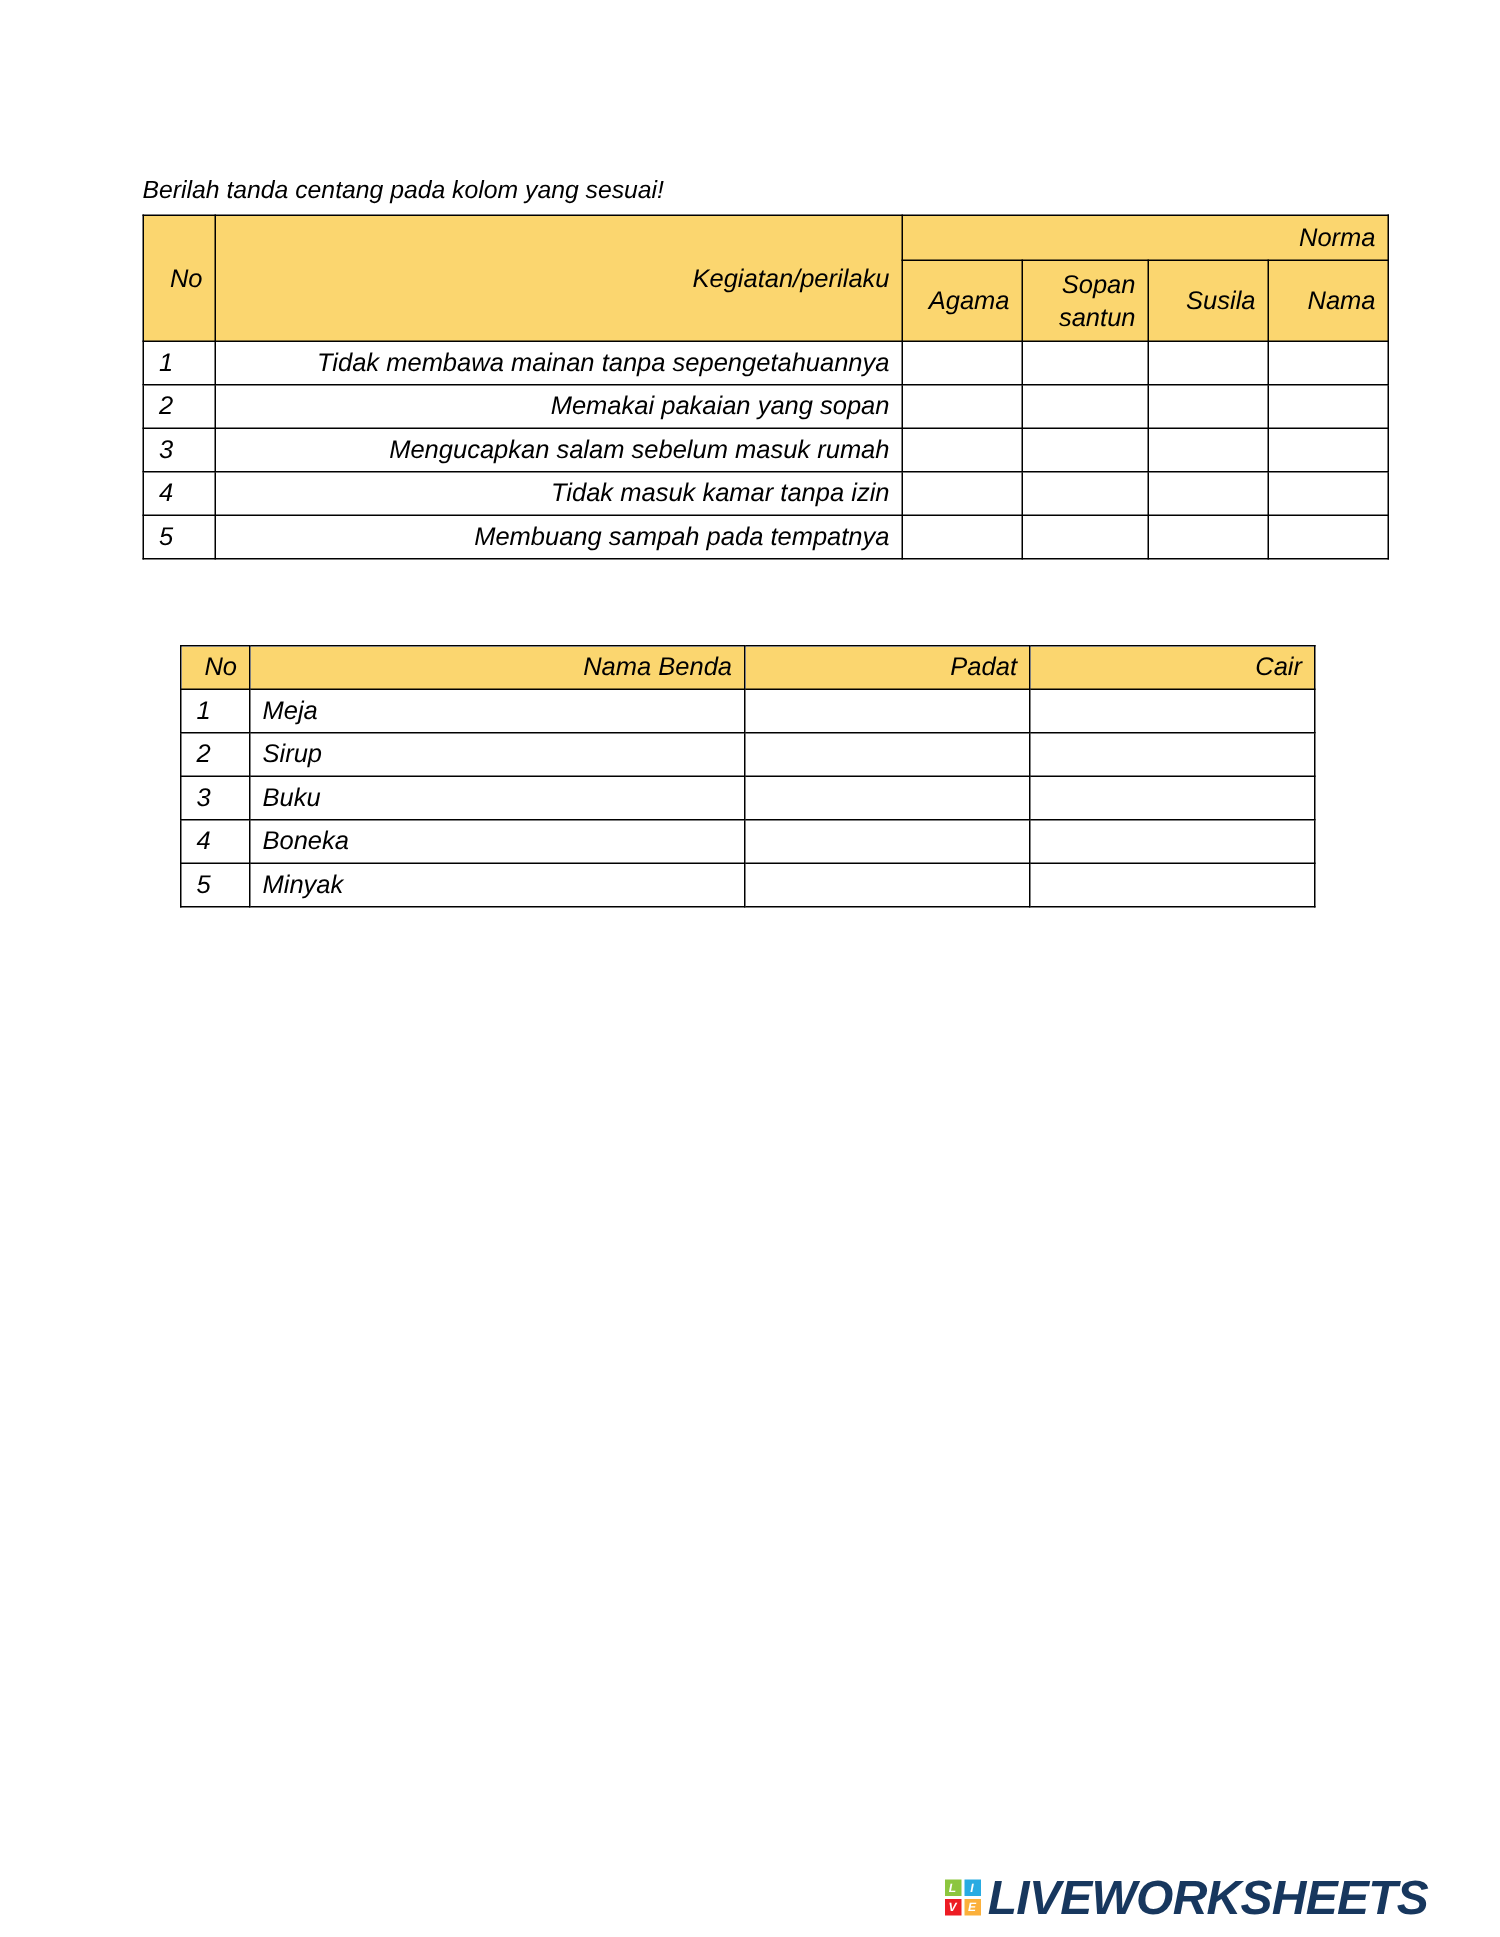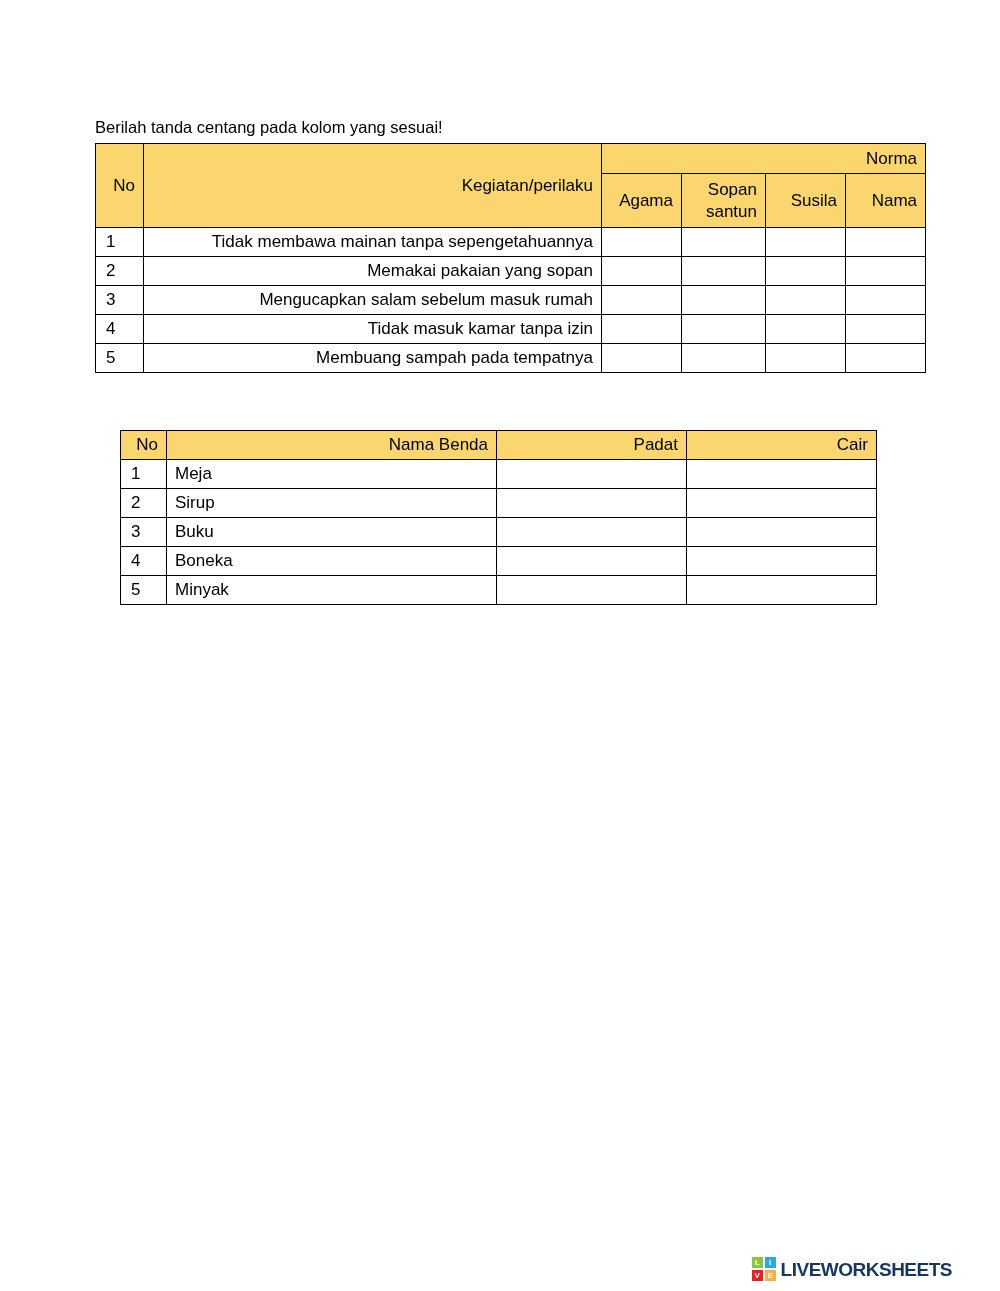--- a/index.html
+++ b/index.html
@@ -4,20 +4,21 @@
 <style>
   html,body { margin:0; padding:0; background:#ffffff; }
   .page {
     position:relative;
     width:1000px;
     height:1291px;
     background:#ffffff;
     font-family:"Liberation Sans", sans-serif;
     color:#000000;
     overflow:hidden;
+    font-style:italic;
   }
   .instruction {
     position:absolute;
     font-size:16.5px;
     line-height:1.2;
     margin:0;
     white-space:nowrap;
   }
   #instr1 { left:95px; top:118px; }
   #instr2 { left:120px; top:403px; }
@@ -86,21 +87,21 @@
     color:#ffffff;
     font-size:8px;
     font-weight:bold;
     line-height:1;
   }
   .tile-l { background:#8CC63F; }
   .tile-i { background:#29ABE2; }
   .tile-v { background:#ED1C24; }
   .tile-e { background:#FBB03B; }
   .logo-text {
-    font-size:19px;
+    font-size:32px;
     font-weight:bold;
     color:#17375E;
     letter-spacing:-0.5px;
     line-height:1;
   }
 </style>
 </head>
 <body>
 
 <div class="page">

